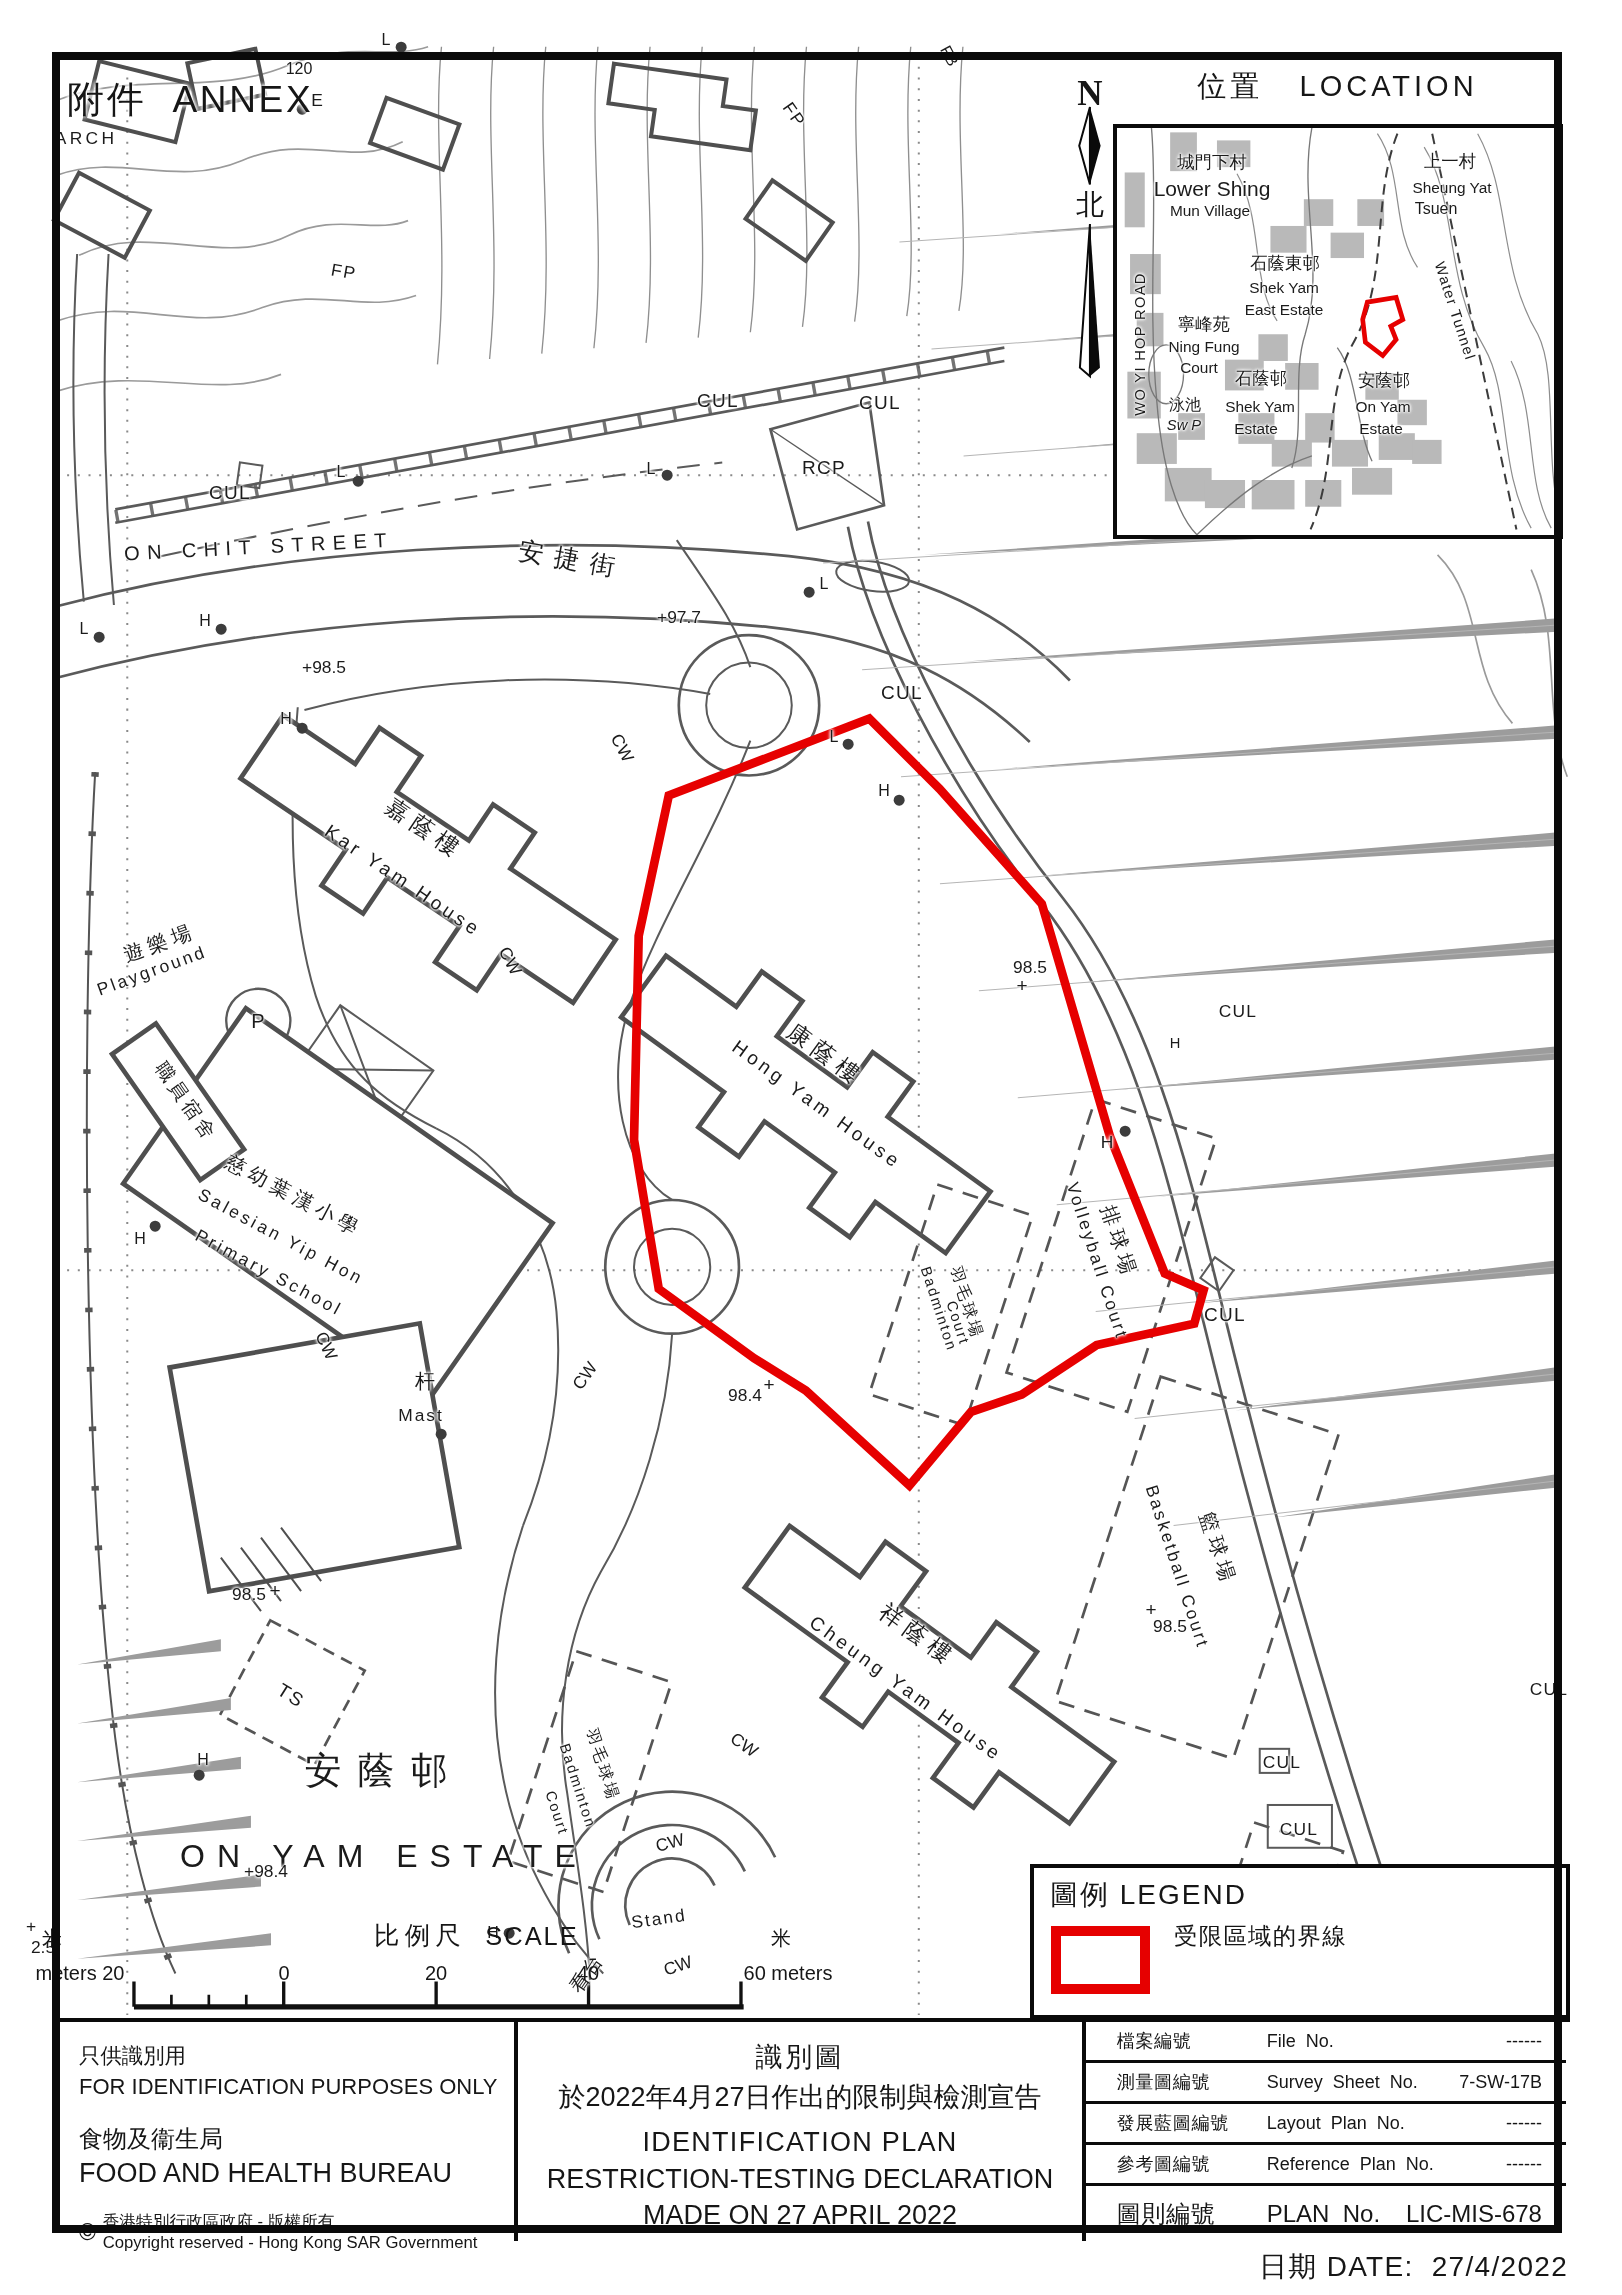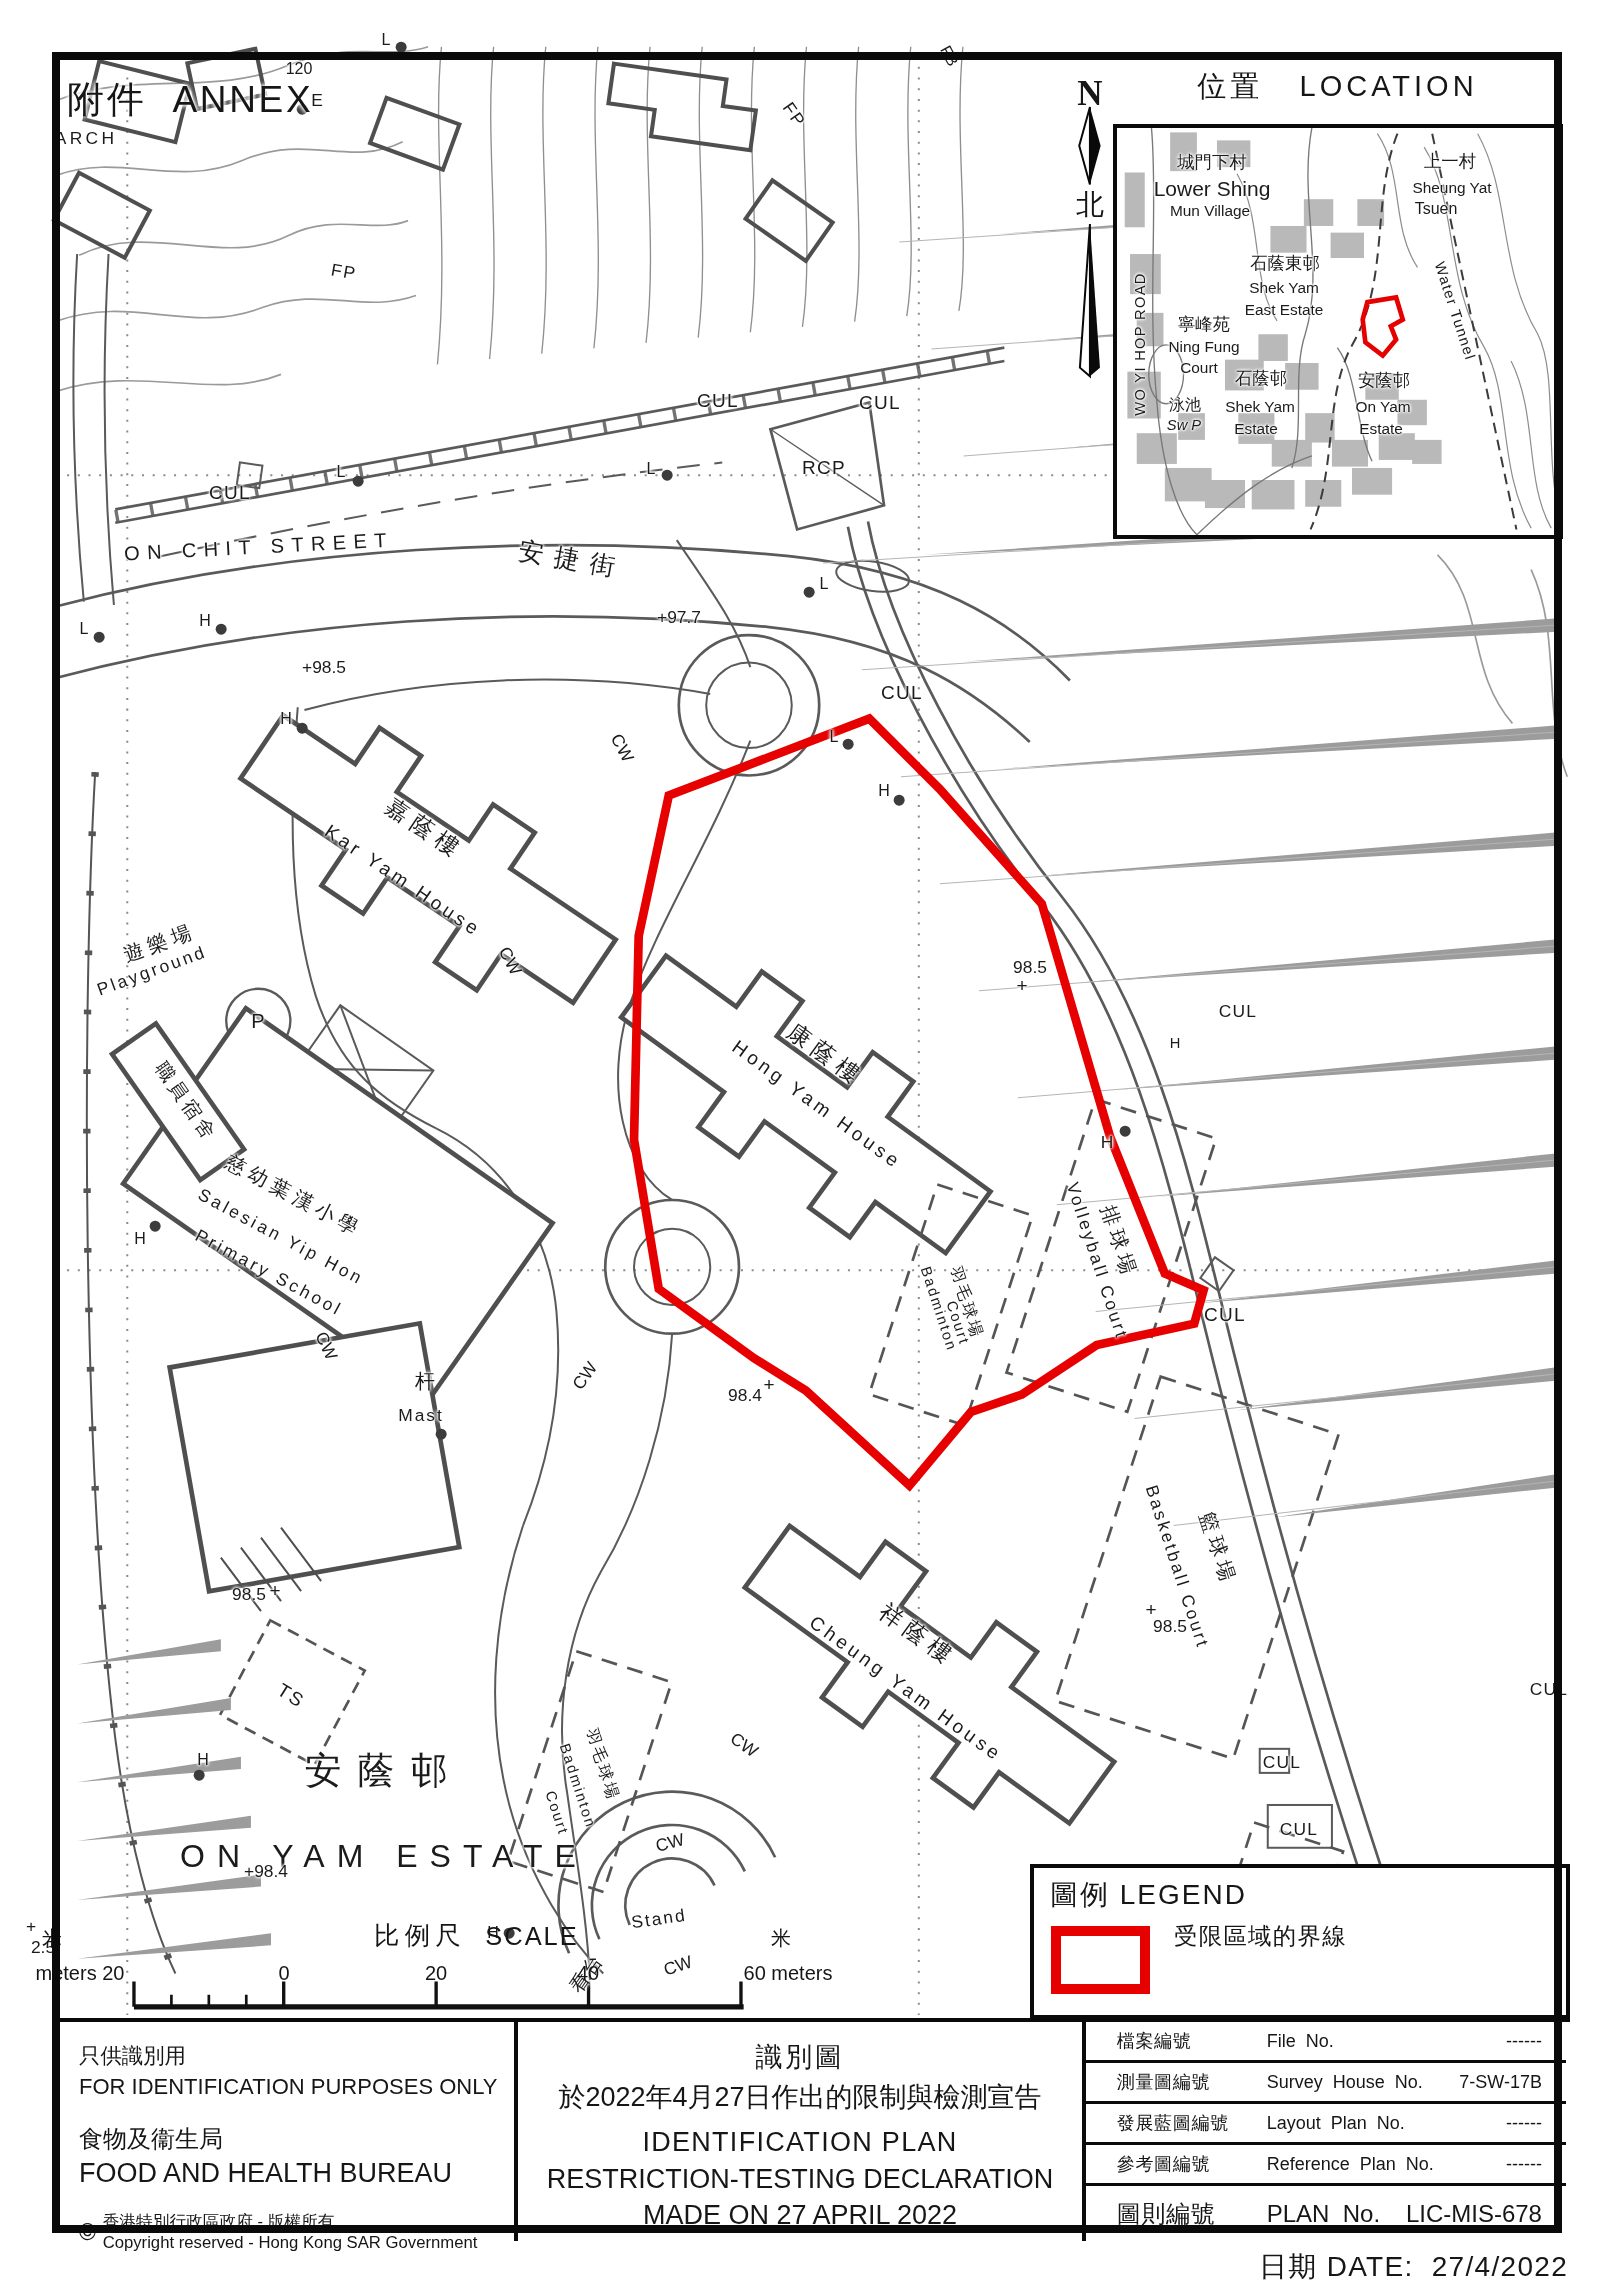--- a/index.html
+++ b/index.html
@@ -489,21 +489,21 @@
       <div class="l5">MADE ON 27 APRIL 2022</div>
     </div>
     <div class="fcell fc3">
       <div class="frow">
         <span class="zh">檔案編號</span>
         <span class="en">File  No.</span>
         <span class="val">------</span>
       </div>
       <div class="frow">
         <span class="zh">測量圖編號</span>
-        <span class="en">Survey  House  No.</span>
+        <span class="en">Survey  Sheet  No.</span>
         <span class="val">7-SW-17B</span>
       </div>
       <div class="frow">
         <span class="zh">發展藍圖編號</span>
         <span class="en">Layout  Plan  No.</span>
         <span class="val">------</span>
       </div>
       <div class="frow">
         <span class="zh">參考圖編號</span>
         <span class="en">Reference  Plan  No.</span>

